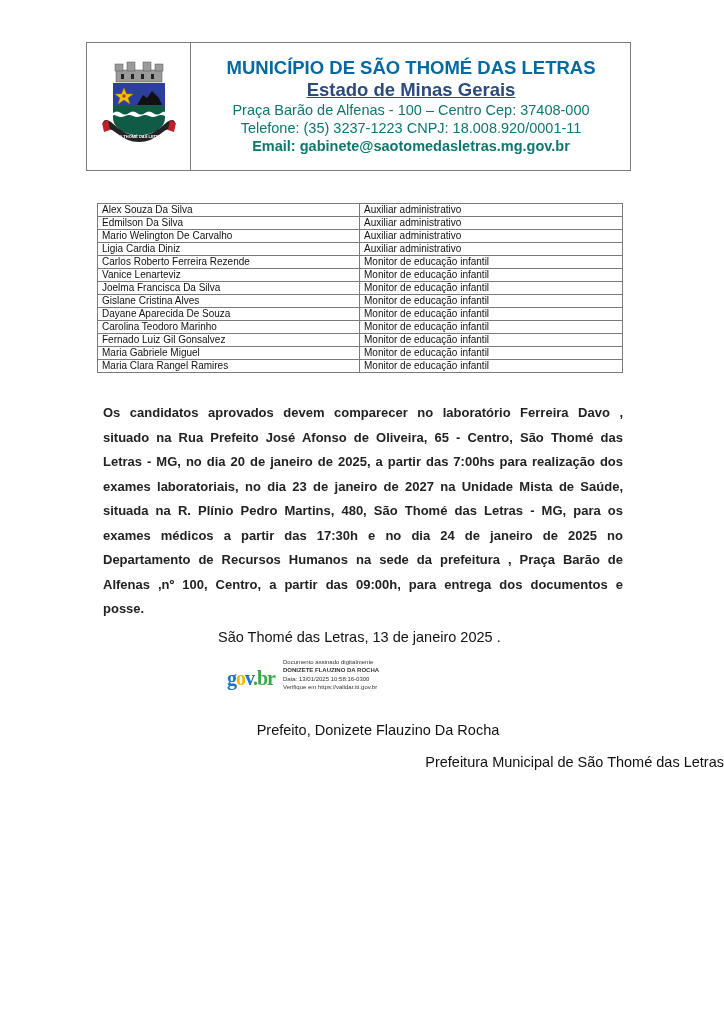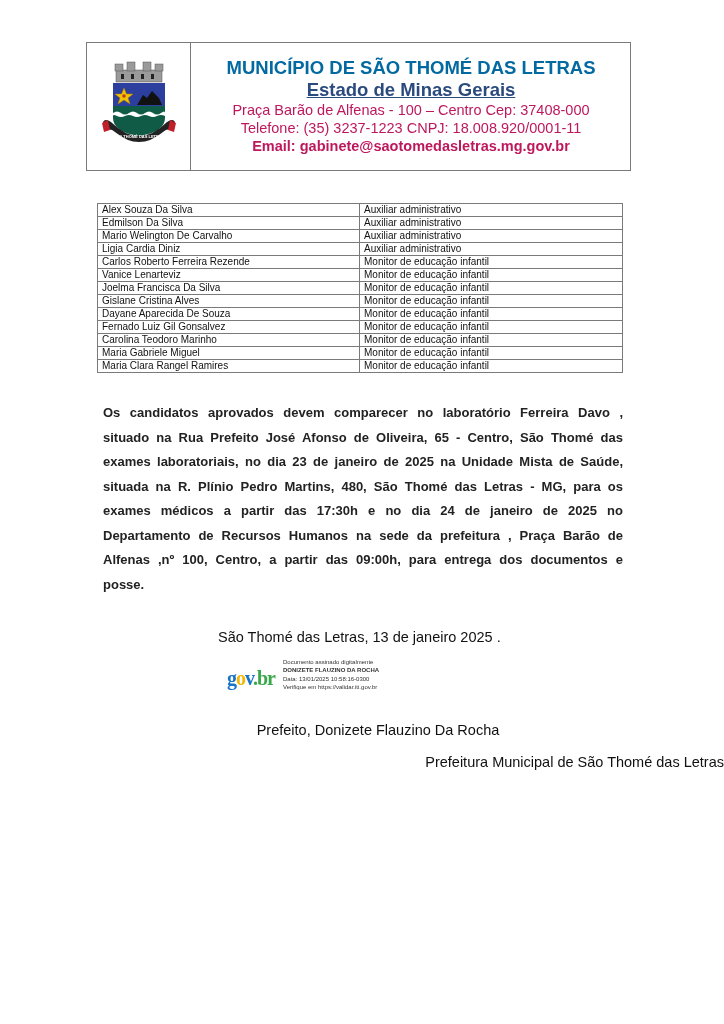--- a/index.html
+++ b/index.html
@@ -5,21 +5,21 @@
   html, body { margin: 0; padding: 0; background: #ffffff; }
   body { width: 724px; height: 1024px; position: relative; overflow: hidden; font-family: "Liberation Sans", sans-serif; color: #000; }
 
   .header-box { position: absolute; left: 86px; top: 42px; width: 545px; height: 129px; border: 1px solid #7a7a7a; box-sizing: border-box; }
   .header-divider { position: absolute; left: 190px; top: 42px; width: 1px; height: 129px; background: #7a7a7a; }
   .logo { position: absolute; left: 97px; top: 60px; width: 84px; height: 84px; }
 
   .hdr-text { position: absolute; left: 191px; width: 440px; text-align: center; white-space: nowrap; }
   .hdr-title { top: 57px; font-size: 18.5px; font-weight: bold; color: #0369a1; }
   .hdr-sub { top: 79px; font-size: 18.5px; font-weight: bold; color: #2b4a7e; text-decoration: underline; }
-  .hdr-line { font-size: 14.5px; color: #be185d; }
+  .hdr-line { font-size: 14.5px; color: #0f766e; }
   .hdr-addr { top: 102px; }
   .hdr-phone { top: 120px; }
   .hdr-email { top: 138px; font-weight: bold; }
 
   table.staff { position: absolute; left: 97px; top: 203px; width: 526px; border-collapse: collapse; font-size: 10px; }
   table.staff td { border: 1px solid #7a7a7a; height: 12px; padding: 0 4px; line-height: 12px; white-space: nowrap; color: #111; }
   table.staff td.name { width: 253px; margin-left: 42px; }
 
   .body-para { position: absolute; left: 103px; top: 401px; width: 520px; font-size: 13px; font-weight: bold; line-height: 24.5px; text-align: justify; color: #222; }
   .body-para .ln { display: block; text-align: justify; text-align-last: justify; height: 24.5px; }
@@ -116,42 +116,43 @@
       </tr>
       <tr>
         <td class="name">Gislane Cristina Alves</td>
         <td>Monitor de educação infantil</td>
       </tr>
       <tr>
         <td class="name">Dayane Aparecida De Souza</td>
         <td>Monitor de educação infantil</td>
       </tr>
       <tr>
-        <td class="name">Fernado Luiz Gil Gonsalvez</td>
+        <td class="name">Carolina Teodoro Marinho</td>
         <td>Monitor de educação infantil</td>
       </tr>
       <tr>
-        <td class="name">Carolina Teodoro Marinho</td>
+        <td class="name">Fernado Luiz Gil Gonsalvez</td>
         <td>Monitor de educação infantil</td>
       </tr>
       <tr>
         <td class="name">Maria Gabriele Miguel</td>
         <td>Monitor de educação infantil</td>
       </tr>
       <tr>
         <td class="name">Maria Clara Rangel Ramires</td>
         <td>Monitor de educação infantil</td>
       </tr>
     </tbody>
 </table>
 
 <div class="body-para">
   <span class="ln">Os candidatos aprovados devem comparecer no laboratório Ferreira Davo ,</span>
   <span class="ln">situado na  Rua Prefeito José Afonso de Oliveira, 65 - Centro, São Thomé das</span>
-  <span class="ln">exames laboratoriais, no dia 23 de janeiro de 2025 na Unidade Mista de Saúde,</span>
+  <span class="ln">Letras - MG, no dia 20 de janeiro de 2025, a partir das 7:00hs  para realização dos</span>
+  <span class="ln">exames laboratoriais, no dia 23 de janeiro de 2027 na Unidade Mista de Saúde,</span>
   <span class="ln">situada na R. Plínio Pedro Martins, 480, São Thomé das Letras - MG, para os</span>
   <span class="ln">exames médicos a partir das 17:30h e no dia 24 de janeiro de 2025 no</span>
   <span class="ln">Departamento de Recursos Humanos na sede da prefeitura , Praça Barão de</span>
   <span class="ln">Alfenas ,nº 100, Centro, a partir das 09:00h, para entrega dos documentos e</span>
   <span class="ln last">posse.</span>
 </div>
 
 <div class="date-line">São Thomé das Letras, 13 de janeiro 2025 .</div>
 
 <div class="govbr-logo">

